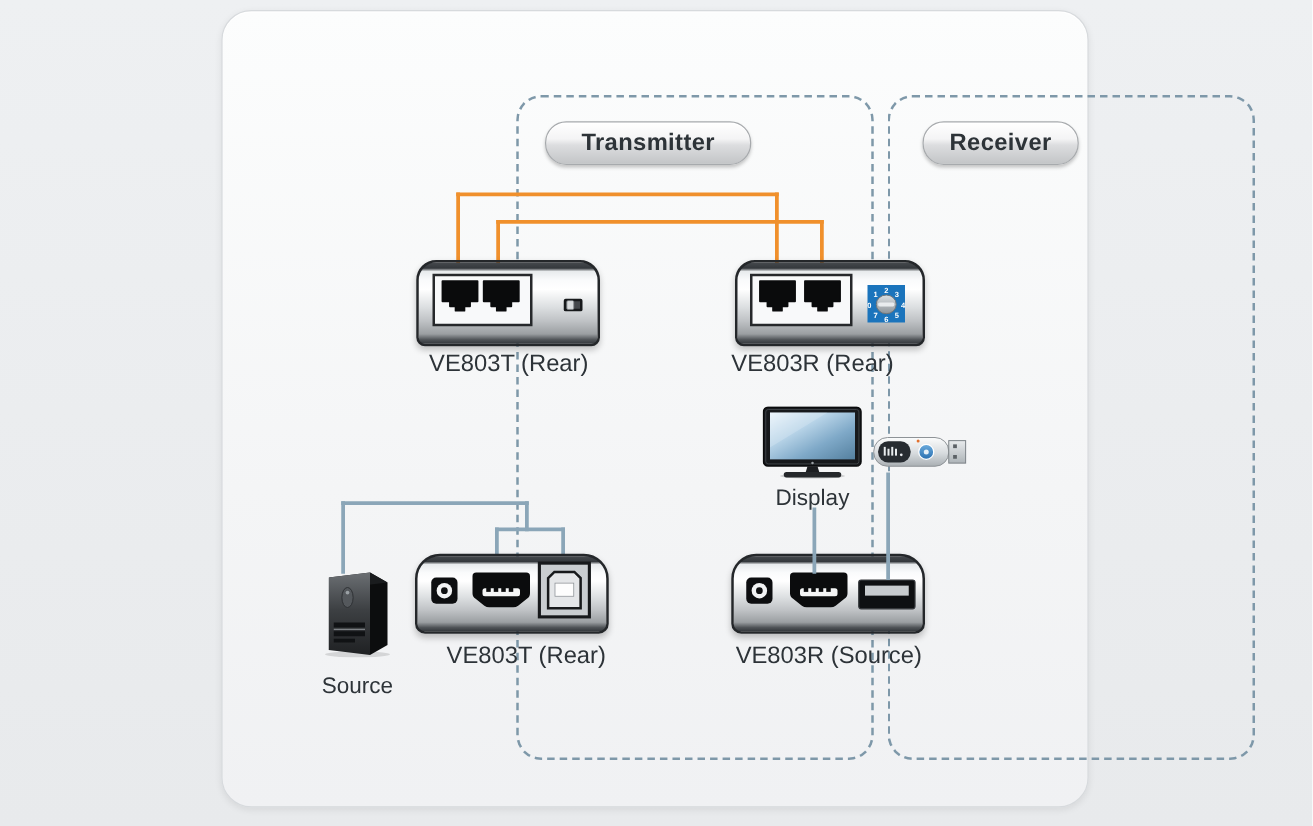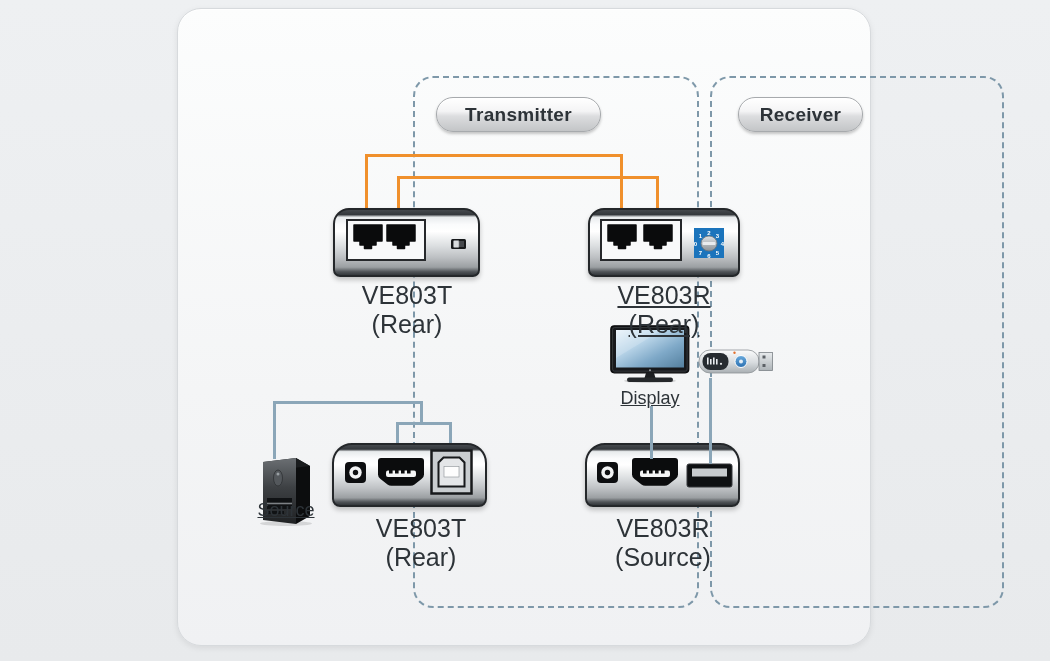--- a/index.html
+++ b/index.html
@@ -25,22 +25,22 @@
   .seg.over{z-index:3;}
   .device{position:absolute;z-index:2;border:2px solid #24272a;box-sizing:border-box;
           background:linear-gradient(180deg,#45494d 0%,#34383c 7%,#e8ebed 11%,#fafbfc 22%,#ffffff 33%,
                      #dcdfe1 55%,#bfc2c5 72%,#9b9fa2 88%,#505458 95%,#34383c 100%);
           box-shadow:0 3px 5px rgba(0,0,0,.22);}
   .device.rear{border-radius:16px 16px 7px 7px;}
   .device.front{border-radius:20px 20px 8px 8px;}
   .device svg{position:absolute;left:0;top:0;}
   .gadget{position:absolute;z-index:2;}
   .lbl{position:absolute;z-index:5;text-align:center;color:var(--label-text,#2d3338);}
-  .lbl.dev{font-size:25px;}
-  .lbl.small{font-size:18px;text-decoration:underline;}
+  .lbl.dev{font-size:19px;}
+  .lbl.small{font-size:18px;}
 </style>
 </head>
 <body>
 
 <div class="page">
   <div class="card">
 
     <div class="zone zone-t"></div>
     <div class="zone zone-r"></div>
 
@@ -242,18 +242,18 @@
       <circle cx="36.5" cy="6.8" r="1.2" fill="#e2702e"></circle>
       <circle cx="43" cy="15.5" r="6" fill="url(#bb)" stroke="#ffffff" stroke-width="1"></circle>
       <circle cx="43" cy="15.5" r="2" fill="#ffffff" opacity="0.85"></circle>
       <rect x="61" y="6.5" width="13.5" height="18" fill="url(#uc)" stroke="#7c8287" stroke-width="0.8"></rect>
       <rect x="64.5" y="9.5" width="3" height="3" fill="#5c6166"></rect>
       <rect x="64.5" y="18" width="3" height="3" fill="#5c6166"></rect>
     </svg>
   </div>
 
   <div class="lbl dev" style="left:332px;top:281px;width:150px;">VE803T (Rear)</div>
-  <div class="lbl dev" style="left:589px;top:281px;width:150px;text-decoration:underline;">VE803R (Rear)</div>
+  <div class="lbl dev" style="left:575px;top:281px;width:150px;">VE803R (Rear)</div>
   <div class="lbl dev" style="left:346px;top:514px;width:150px;">VE803T (Rear)</div>
   <div class="lbl dev" style="left:588px;top:514px;width:150px;">VE803R (Source)</div>
   <div class="lbl small" style="left:610px;top:388px;width:80px;">Display</div>
-  <div class="lbl small" style="left:246px;top:500px;width:80px;">Source</div>
+  <div class="lbl small" style="left:246px;top:538px;width:80px;">Source</div>
 </div>
 
 </body></html>

